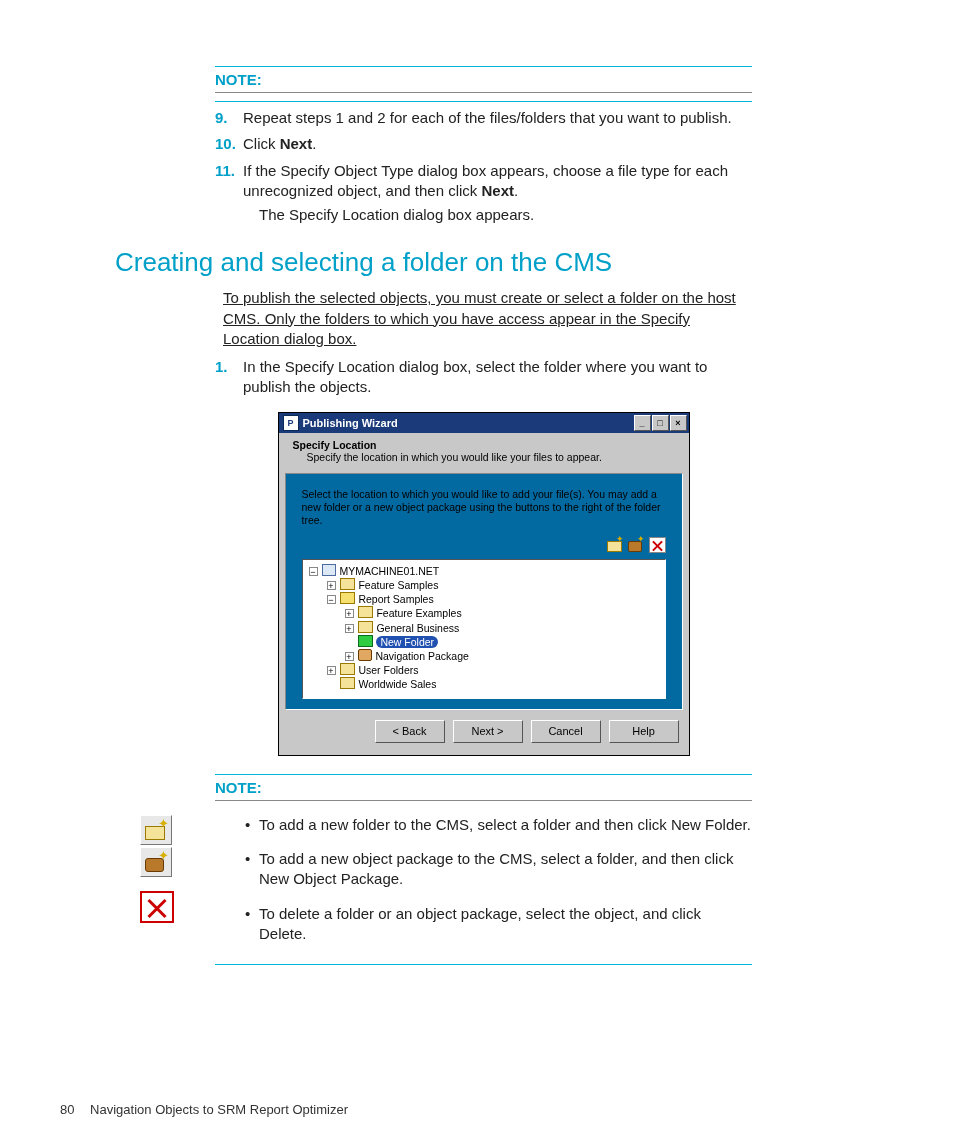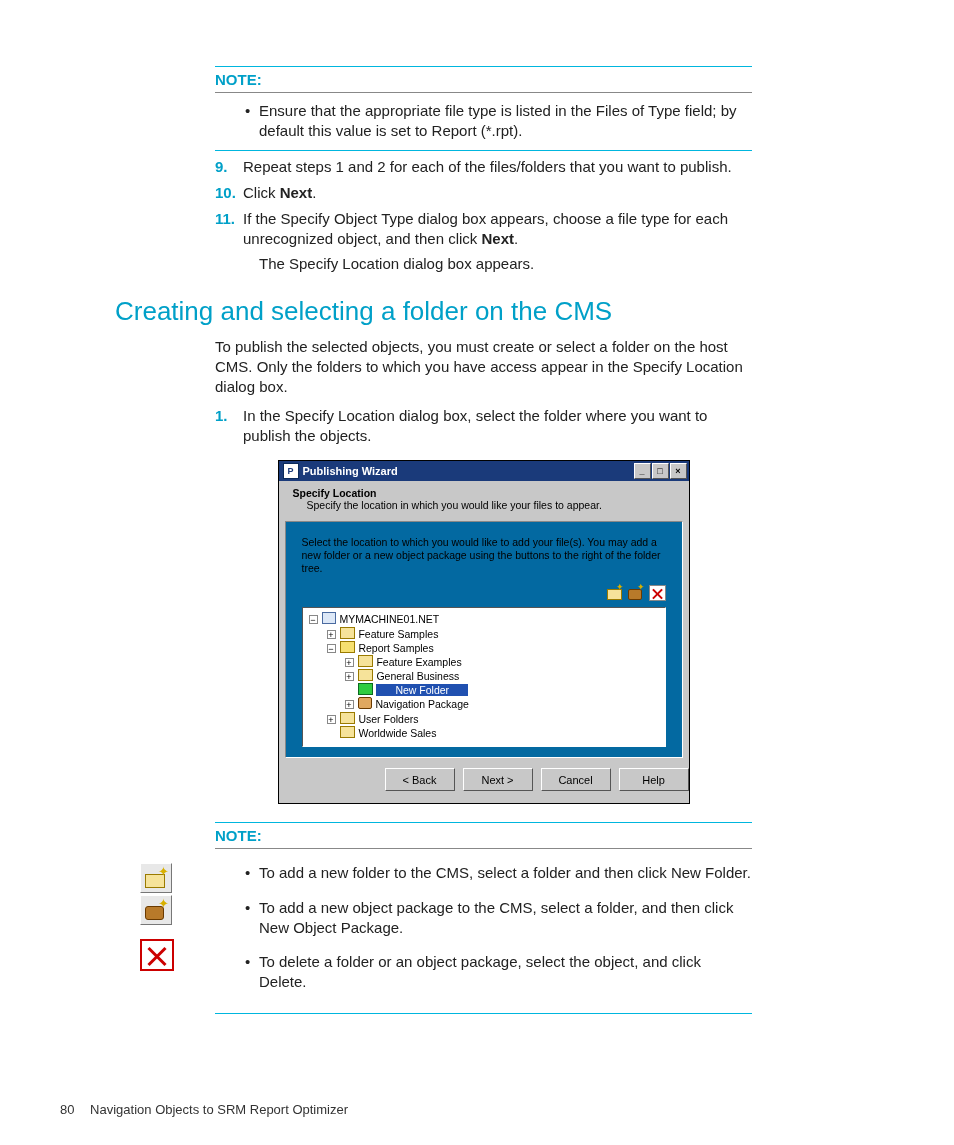--- a/index.html
+++ b/index.html
@@ -72,22 +72,23 @@
     font-weight: bold;
   }
   .bold { font-weight: bold; }
   h2.section {
     color: #00a0c8;
     font-weight: normal;
     font-size: 26px;
     margin: 22px 0 10px -100px;
   }
   .intro {
-    margin: 8px 0;
+    margin: 8px 8px;
     line-height: 1.35;
+    text-decoration: underline;
   }
   .sub { margin: 4px 0 4px 28px; line-height: 1.35; }
   
   .dialog-wrap {
     display: flex;
     justify-content: center;
     margin: 14px 0 18px 0;
   }
   .dialog {
     width: 410px;
@@ -253,29 +254,30 @@
     width: 12px; height: 10px;
     background: #e0a860;
     border: 1px solid #6a3a00;
     vertical-align: -1px;
     margin-right: 3px;
     border-radius: 2px;
   }
   .sel {
     background: #2050b0;
     color: #fff;
-    padding: 0 19px;
+    padding: 0 4px;
+    border-radius: 6px;
   }
   .ind1 { padding-left: 18px; }
   .ind2 { padding-left: 36px; }
   .dlg-btns {
     display: flex;
     justify-content: flex-end;
     gap: 8px;
-    padding: 10px 0 12px 10px;
+    padding: 10px 10px 12px 10px;
   }
   .btn {
     width: 68px; height: 21px;
     background: #c8c8c8;
     border-top: 1px solid #fff;
     border-left: 1px solid #fff;
     border-right: 1px solid #555;
     border-bottom: 1px solid #555;
     font-size: 11px;
     display: inline-flex;
@@ -339,21 +341,20 @@
 </head>
 <body>
 
 <div class="page">
 
   <div class="content-block">
     <hr class="rule">
     <div class="note-label">NOTE:</div>
     <hr class="rule-grey">
     <ul class="bullets">
-      <li>Ensure that the appropriate file type is listed in the Files of Type field; by default this value is set to Report (*.rpt).</li>
     </ul>
     <hr class="rule">
 
     <ol class="steps">
       <li>
         <span class="num">9.</span>
         <span>Repeat steps 1 and 2 for each of the files/folders that you want to publish.</span>
       </li>
       <li>
         <span class="num">10.</span>

